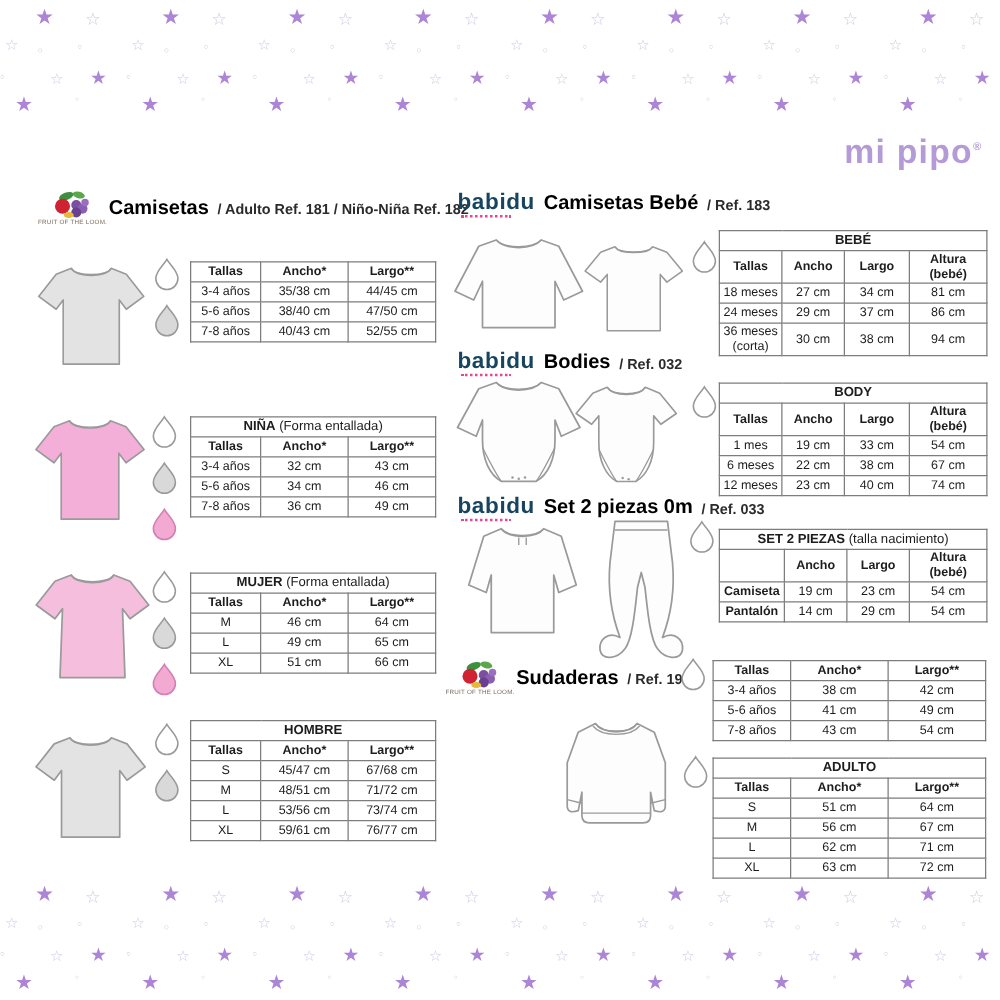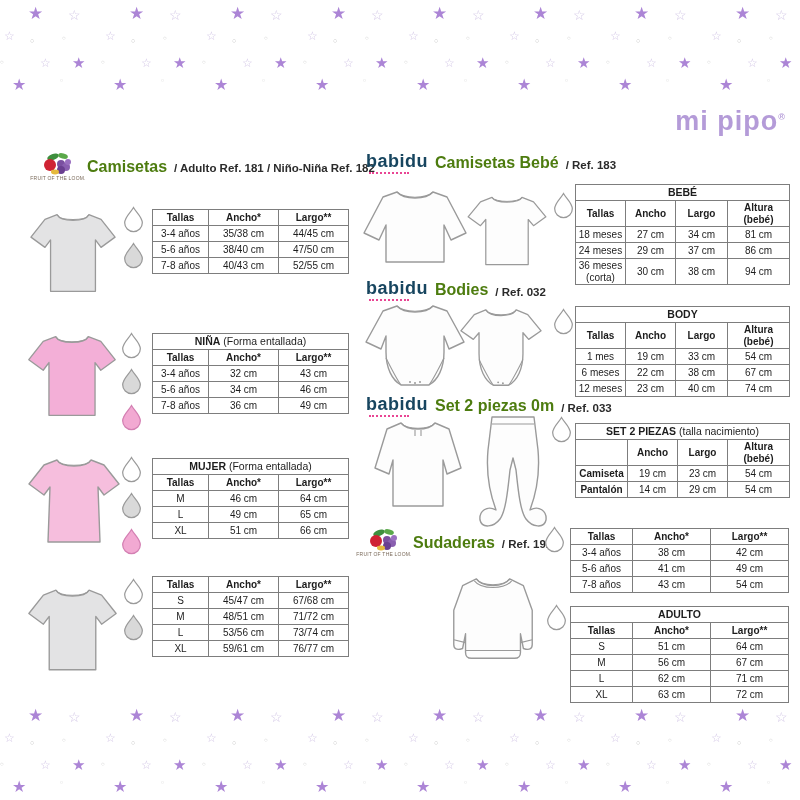--- a/index.html
+++ b/index.html
@@ -7,21 +7,21 @@
        font-family:"Liberation Sans",sans-serif;overflow:hidden;color:#222}
   .abs{position:absolute}
   .band{position:absolute;left:0;width:800px;height:98px;overflow:hidden}
   .star{position:absolute;line-height:1;user-select:none}
 
   
   .mipipo{position:absolute;right:14px;top:106px;font-size:27px;font-weight:bold;
           color:#b49bd8;letter-spacing:1px}
   .mipipo sup{font-size:9px}
   .sec-head{position:absolute;display:flex;align-items:center;gap:7px;white-space:nowrap}
-  .sec-title{color:#4d7c0f;font-weight:bold;font-size:16px}
+  .sec-title{color:#000000;font-weight:bold;font-size:16px}
   .sec-sub{color:#2b2b2b;font-weight:bold;font-size:11.5px;padding-top:3px}
   .fotl{display:flex;flex-direction:column;align-items:center;width:44px}
   .fotl-txt{font-size:5px;color:#7a6a5a;letter-spacing:.2px;margin-top:-1px}
   .babidu{display:flex;flex-direction:column;width:62px}
   .babidu-name{color:#17455f;font-weight:bold;font-size:18px;letter-spacing:.5px;line-height:1}
   .babidu-tag{width:40px;margin-left:3px;border-top:2px dotted #e94593;margin-top:2px}
 
   
   table.sz{border-collapse:collapse;table-layout:fixed;background:#fff}
   table.sz td{border:1px solid #7d7d7d;text-align:center;font-size:10px;color:#1d1d1d;
@@ -498,20 +498,23 @@
   </div>
 <div class="abs" style="left:152px;top:576px">
     <table class="sz">
       <colgroup>
         <col style="width: 56px;">
         <col style="width: 70px;">
         <col style="width: 70px;">
       </colgroup>
       <tbody>
         <tr>
+          <td colspan="3" class="tt"><b>HOMBRE</b></td>
+        </tr>
+        <tr>
           <td class="hc">Tallas</td>
           <td class="hc">Ancho*</td>
           <td class="hc">Largo**</td>
         </tr>
         <tr>
           <td>S</td>
           <td>45/47 cm</td>
           <td>67/68 cm</td>
         </tr>
         <tr>

